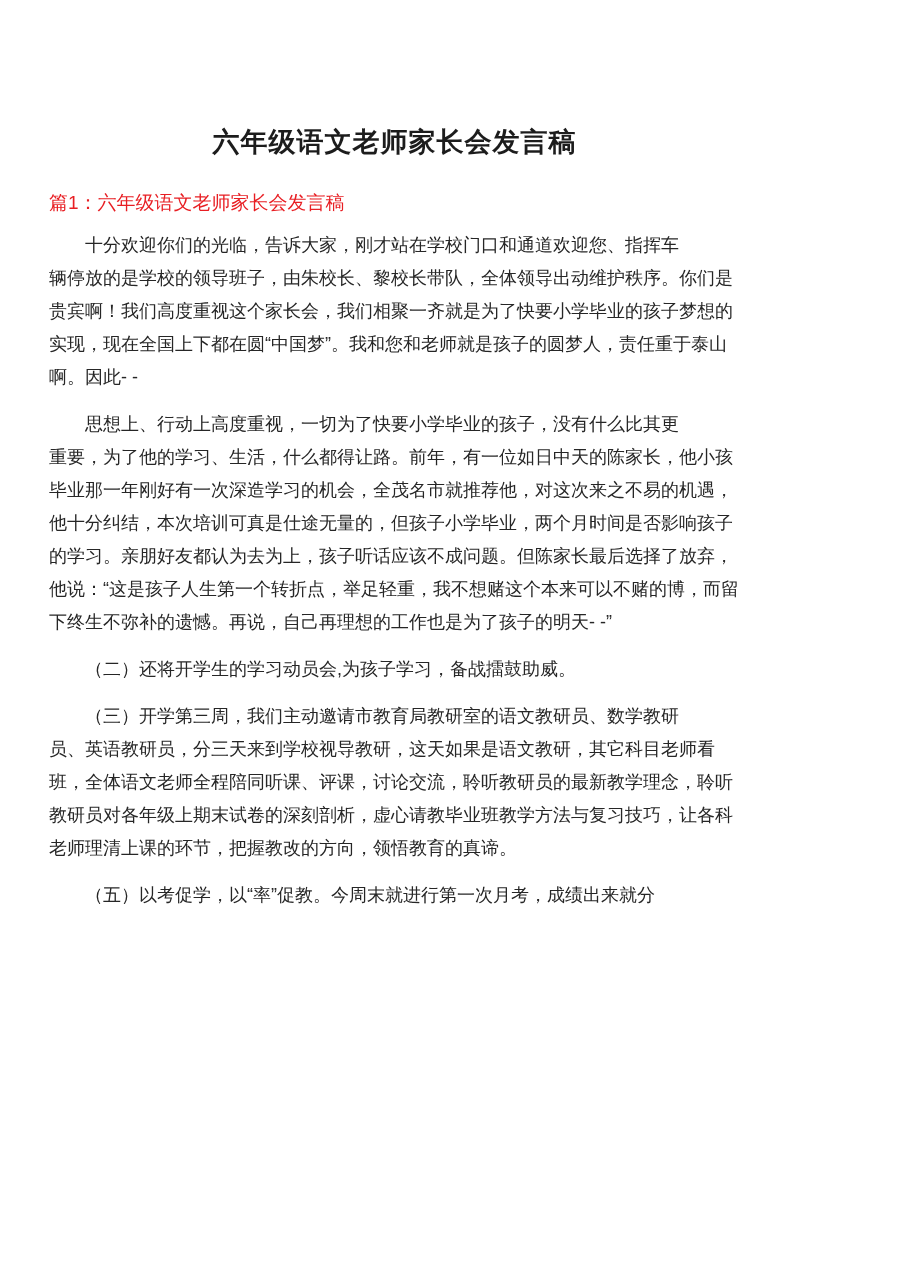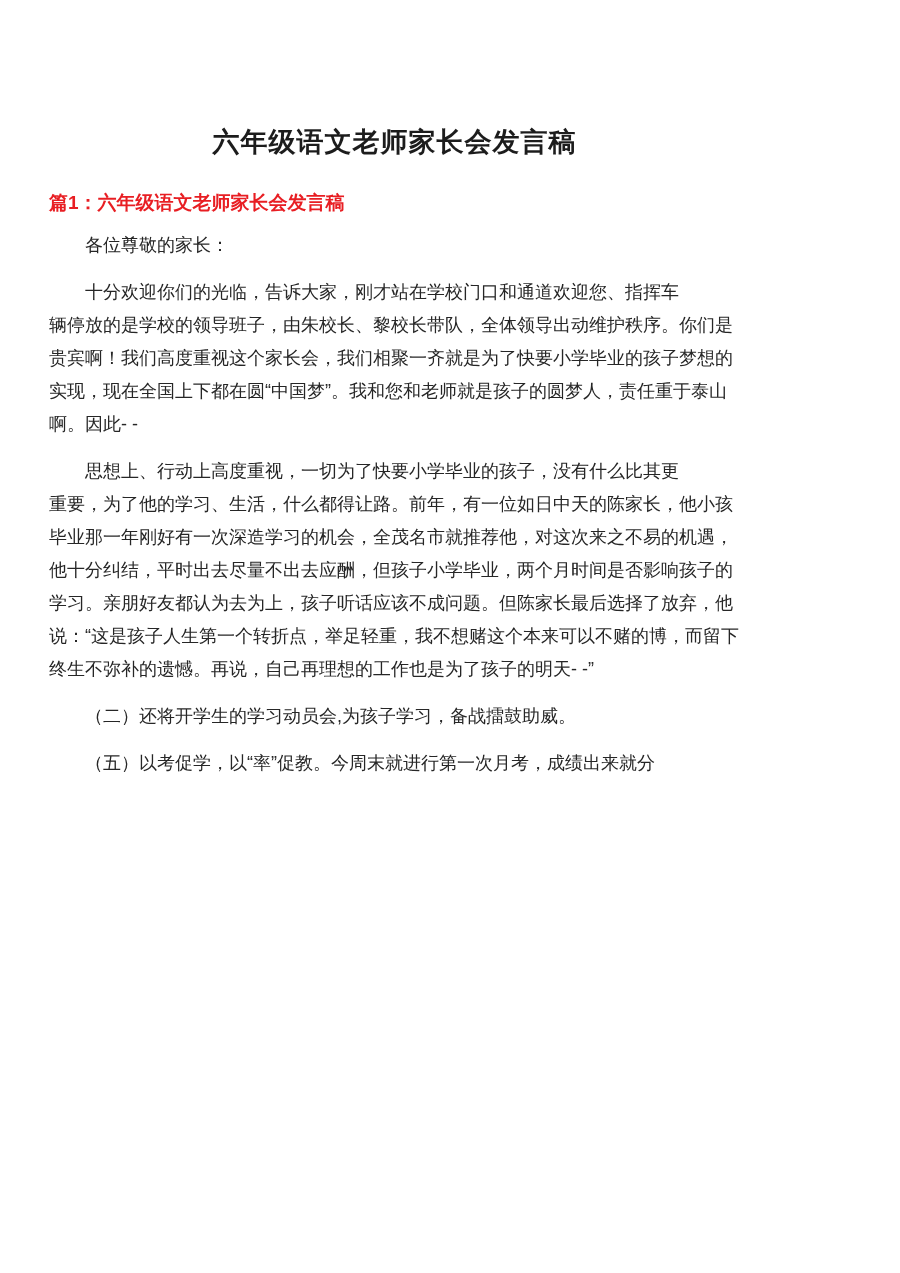--- a/index.html
+++ b/index.html
@@ -31,21 +31,21 @@
     line-height: 37px;
     font-weight: 700;
     text-align: center;
     color: var(--title);
     letter-spacing: 1px;
   }
   .section-heading {
     margin: 29px 0 0 0;
     font-size: 19px;
     line-height: 25px;
-    font-weight: 700;
+    font-weight: 400;
     color: var(--accent);
   }
   .content { margin-top: 10px; }
   .content p {
     margin: 14px 0;
     font-size: 18px;
     line-height: 33px;
     font-weight: 400;
     color: var(--text);
     white-space: pre-wrap;        
@@ -53,21 +53,22 @@
     word-break: break-all;
   }
 </style>
 </head>
 <body>
 
 <div class="page">
   <h1 class="doc-title">六年级语文老师家长会发言稿</h1>
   <h2 class="section-heading">篇1：六年级语文老师家长会发言稿</h2>
   <div class="content">
-    <p>各位尊敬的家长：</p>
     <p>十分欢迎你们的光临，告诉大家，刚才站在学校门口和通道欢迎您、指挥车
 辆停放的是学校的领导班子，由朱校长、黎校长带队，全体领导出动维护秩序。你们是贵宾啊！我们高度重视这个家长会，我们相聚一齐就是为了快要小学毕业的孩子梦想的实现，现在全国上下都在圆“中国梦”。我和您和老师就是孩子的圆梦人，责任重于泰山啊。因此- -</p>
     <p>思想上、行动上高度重视，一切为了快要小学毕业的孩子，没有什么比其更
-重要，为了他的学习、生活，什么都得让路。前年，有一位如日中天的陈家长，他小孩毕业那一年刚好有一次深造学习的机会，全茂名市就推荐他，对这次来之不易的机遇，他十分纠结，平时出去尽量不出去应酬，但孩子小学毕业，两个月时间是否影响孩子的学习。亲朋好友都认为去为上，孩子听话应该不成问题。但陈家长最后选择了放弃，他说：“这是孩子人生第一个转折点，举足轻重，我不想赌这个本来可以不赌的博，而留下终生不弥补的遗憾。再说，自己再理想的工作也是为了孩子的明天- -”</p>
+重要，为了他的学习、生活，什么都得让路。前年，有一位如日中天的陈家长，他小孩毕业那一年刚好有一次深造学习的机会，全茂名市就推荐他，对这次来之不易的机遇，他十分纠结，本次培训可真是仕途无量的，但孩子小学毕业，两个月时间是否影响孩子的学习。亲朋好友都认为去为上，孩子听话应该不成问题。但陈家长最后选择了放弃，他说：“这是孩子人生第一个转折点，举足轻重，我不想赌这个本来可以不赌的博，而留下终生不弥补的遗憾。再说，自己再理想的工作也是为了孩子的明天- -”</p>
     <p>（二）还将开学生的学习动员会,为孩子学习，备战擂鼓助威。</p>
+    <p>（三）开学第三周，我们主动邀请市教育局教研室的语文教研员、数学教研
+员、英语教研员，分三天来到学校视导教研，这天如果是语文教研，其它科目老师看班，全体语文老师全程陪同听课、评课，讨论交流，聆听教研员的最新教学理念，聆听教研员对各年级上期末试卷的深刻剖析，虚心请教毕业班教学方法与复习技巧，让各科老师理清上课的环节，把握教改的方向，领悟教育的真谛。</p>
     <p>（五）以考促学，以“率”促教。今周末就进行第一次月考，成绩出来就分</p>
   </div>
 </div>
 
 </body></html>

